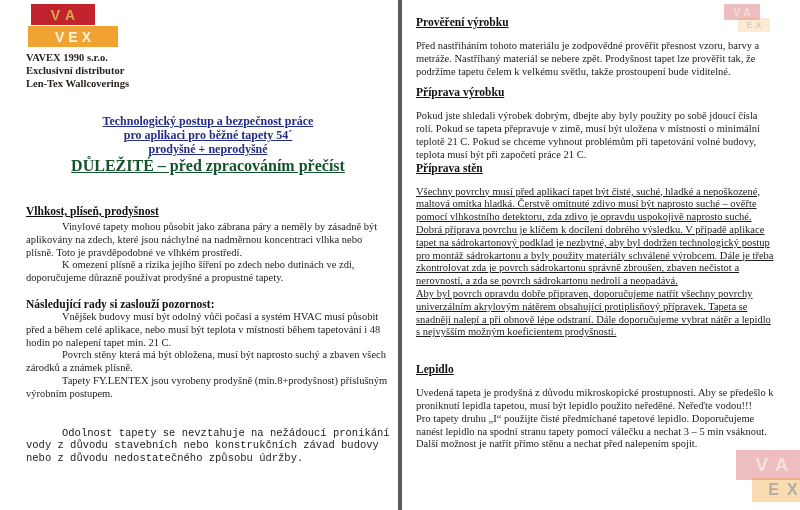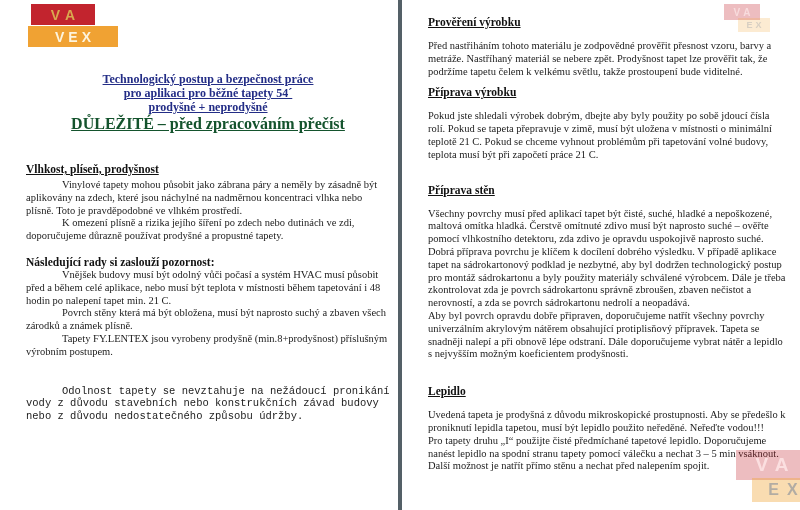--- a/index.html
+++ b/index.html
@@ -4,21 +4,21 @@
 <style>
   html,body{margin:0;padding:0;}
   body{
     width:800px;height:510px;overflow:hidden;position:relative;
     background:#ffffff;
     font-family:"Liberation Serif","DejaVu Serif",serif;
     color:#1c1c1c;
   }
   .page{position:absolute;top:0;bottom:0;}
   .page-left{left:0;width:400px;}
-  .page-right{left:404px;width:396px;}
+  .page-right{left:392px;width:396px;}
   .divider{
     position:absolute;left:398px;top:0;bottom:0;width:4px;
     background:#546067;
   }
   
   .col-inner-left{padding:4px 10px 0 26px;}
   .logo{margin-left:2px;position:relative;height:44px;width:80px;}
   .logo-box{
     position:absolute;display:flex;align-items:center;justify-content:center;
     font-family:"Liberation Sans","DejaVu Sans",sans-serif;
@@ -60,20 +60,25 @@
 
     <div class="logo">
       <div class="logo-box logo-va">
         <span>VA</span>
       </div>
       <div class="logo-box logo-vex">
         <span>VEX</span>
       </div>
     </div>
 
+    <div class="company">
+      <div>VAVEX 1990 s.r.o.</div>
+      <div>Exclusivní distributor</div>
+      <div>Len-Tex Wallcoverings</div>
+    </div>
 
     <div class="title-block">
       <div>Technologický postup a bezpečnost práce</div>
       <div>pro aplikaci pro běžné tapety 54´</div>
       <div>prodyšné + neprodyšné</div>
     </div>
 
     <div class="important">DŮLEŽITÉ – před zpracováním přečíst</div>
 
     <div style="margin-top:30px;">
@@ -112,21 +117,21 @@
       </div>
     </div>
 
     <div style="margin-top:8px;">
       <div class="sec-heading">Příprava výrobku</div>
       <div class="body-text gap-after-head">
         <p>Pokud jste shledali výrobek dobrým, dbejte aby byly použity po sobě jdoucí čísla rolí. Pokud se tapeta přepravuje v zimě, musí být uložena v místnosti o minimální teplotě 21 C. Pokud se chceme vyhnout problémům při tapetování volné budovy, teplota musí být při započetí práce 21 C.</p>
       </div>
     </div>
 
-    <div style="margin-top:22px;">
+    <div style="text-decoration:underline;">
       <div class="sec-heading">Příprava stěn</div>
       <div class="body-text gap-after-head">
         <p>Všechny povrchy musí před aplikací tapet být čisté, suché, hladké a nepoškozené, maltová omítka hladká. Čerstvě omítnuté zdivo musí být naprosto suché – ověřte pomocí vlhkostního detektoru, zda zdivo je opravdu uspokojivě naprosto suché. Dobrá příprava povrchu je klíčem k docílení dobrého výsledku. V případě aplikace tapet na sádrokartonový podklad je nezbytné, aby byl dodržen technologický postup pro montáž sádrokartonu a byly použity materiály schválené výrobcem. Dále je třeba zkontrolovat zda je povrch sádrokartonu správně zbroušen, zbaven nečistot a nerovností, a zda se povrch sádrokartonu nedrolí a neopadává.</p>
         <p>Aby byl povrch opravdu dobře připraven, doporučujeme natřít všechny povrchy univerzálním akrylovým nátěrem  obsahující protiplisňový přípravek. Tapeta se snadněji nalepí a při obnově lépe odstraní. Dále doporučujeme vybrat nátěr a lepidlo s nejvyšším možným koeficientem  prodyšnosti.</p>
       </div>
     </div>
 
     <div style="margin-top:24px;">
       <div class="sec-heading">Lepidlo</div>
       <div class="body-text gap-after-head">

